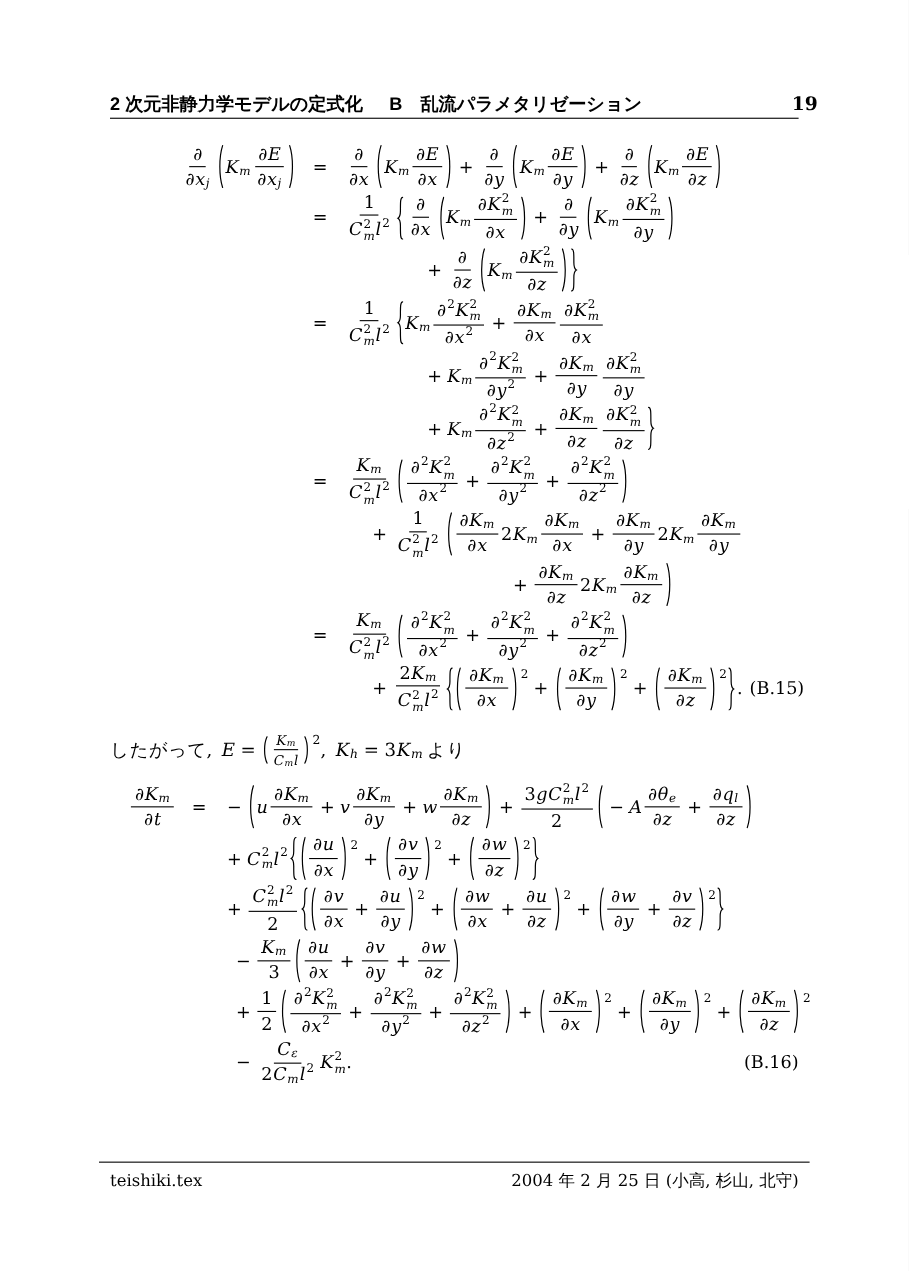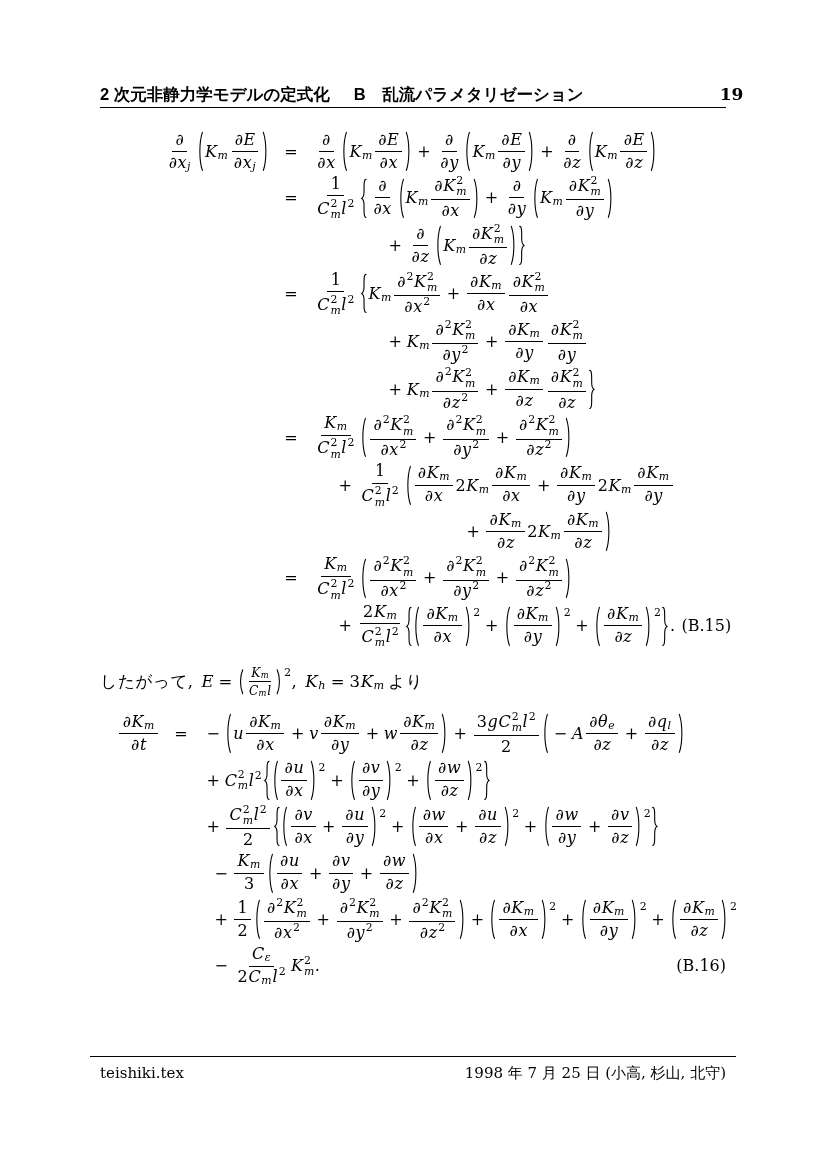--- a/index.html
+++ b/index.html
@@ -1879,16 +1879,16 @@
             </span>
           </span>
           <span class="eq-tag">(B.16)</span>
         </div>
       </div>
   </div>
 
   <div class="ftr-rule"></div>
   <div class="ftr">
     <span>teishiki.tex</span>
-    <span class="ftr-right">1998 年 7 月 25 日 (小高, 杉山, 北守)</span>
+    <span class="ftr-right">2004 年 2 月 25 日 (小高, 杉山, 北守)</span>
   </div>
 
 </div>
 
 </body></html>

